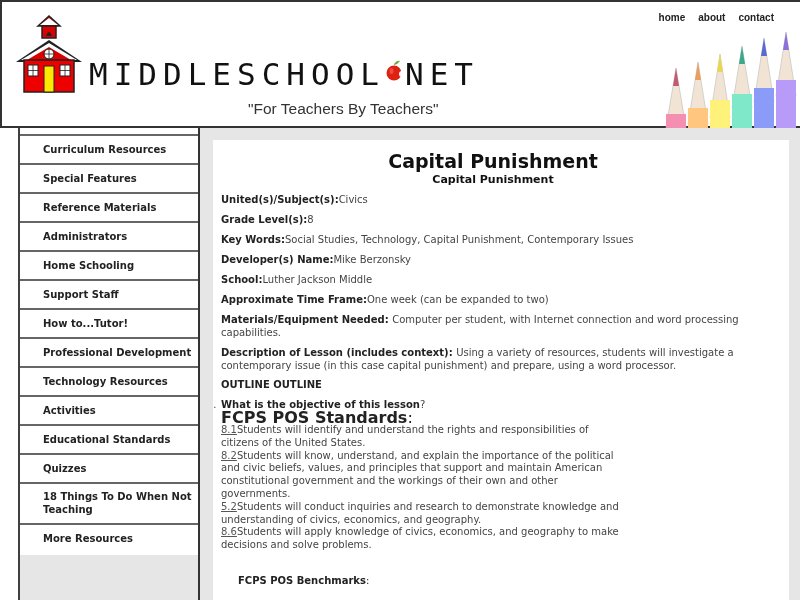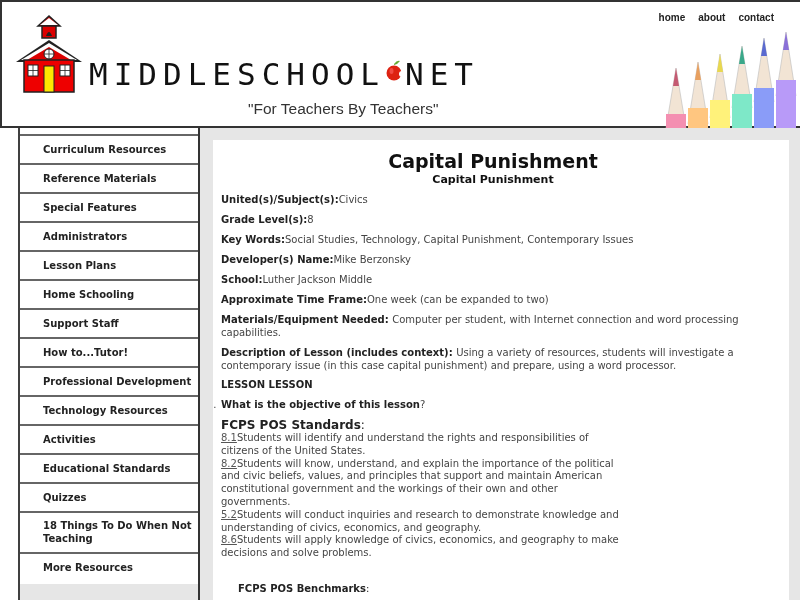--- a/index.html
+++ b/index.html
@@ -55,21 +55,21 @@
     }
     .title { text-align: center; font-size: 19px; font-weight: bold; color: #111; line-height: 24px; margin-top: 1px; }
     .subtitle { text-align: center; font-size: 11px; font-weight: bold; color: #111; line-height: 14px; margin-bottom: 6px; }
     .field { font-size: 10px; line-height: 13px; color: #444; margin-bottom: 7px; }
     .field b { color: #222; }
     .field.desc { margin-bottom: 6px; }
     .section-head { font-size: 10px; font-weight: bold; color: #222; line-height: 13px; margin-bottom: 7px; }
     .ol-item { position: relative; font-size: 10px; line-height: 13px; color: #444; }
     .ol-num { position: absolute; left: -14px; top: 0; color: #444; }
     .ol-item b { color: #222; }
-    .std-head { font-size: 12px; font-weight: bold; color: #222; line-height: 13px; margin-top: 8px; }
+    .std-head { font-size: 16px; font-weight: bold; color: #222; line-height: 13px; }
     .std-block { font-size: 10px; line-height: 12.8px; color: #444; width: 400px; }
     .std-block a { color: #555; text-decoration: underline; }
     .bench-head { font-size: 10px; font-weight: bold; color: #222; margin: 22px 0 0 17px; line-height: 13px; }
   </style>
 </head>
 <body>
 
 <div class="header">
   <svg class="logo-house" viewBox="0 0 70 80">
 
@@ -138,24 +138,23 @@
 
     <polygon points="112,66 122,2 132,66" fill="#f2e4d4" stroke="#bbb" stroke-width="0.6"></polygon>
     <polygon points="119,20 122,2 125,20" fill="#8a70d8"></polygon>
     <rect x="112" y="50" width="20" height="50" fill="#b89af8"></rect>
   </svg>
 </div>
 
 <div class="sidebar">
   <div class="sb-top"></div>
   <a href="#" class="sb-item">Curriculum Resources</a>
+  <a href="#" class="sb-item">Special Features</a>
   <a href="#" class="sb-item">Reference Materials</a>
-  <a href="#" class="sb-item">Special Features</a>
   <a href="#" class="sb-item">Administrators</a>
-  <a href="#" class="sb-item">Lesson Plans</a>
   <a href="#" class="sb-item">Home Schooling</a>
   <a href="#" class="sb-item">Support Staff</a>
   <a href="#" class="sb-item">How to...Tutor!</a>
   <a href="#" class="sb-item">Professional Development</a>
   <a href="#" class="sb-item">Technology Resources</a>
   <a href="#" class="sb-item">Activities</a>
   <a href="#" class="sb-item">Educational Standards</a>
   <a href="#" class="sb-item">Quizzes</a>
   <a href="#" class="sb-item tall">18 Things To Do When Not Teaching</a>
   <a href="#" class="sb-item last">More Resources</a>
@@ -168,21 +167,21 @@
 
   <div class="field"><b>United(s)/Subject(s)</b><b>:</b><span>Civics</span></div>
   <div class="field"><b>Grade Level(s)</b><b>:</b><span>8</span></div>
   <div class="field"><b>Key Words</b><b>:</b><span>Social Studies, Technology, Capital Punishment, Contemporary Issues</span></div>
   <div class="field"><b>Developer(s) Name</b><b>:</b><span>Mike Berzonsky</span></div>
   <div class="field"><b>School</b><b>:</b><span>Luther Jackson Middle</span></div>
   <div class="field"><b>Approximate Time Frame</b><b>:</b><span>One week (can be expanded to two)</span></div>
   <div class="field"><b>Materials/Equipment Needed</b><b>: </b><span>Computer per student, with Internet connection and word processing capabilities.</span></div>
   <div class="field desc"><b>Description of Lesson (includes context)</b><b>: </b><span>Using a variety of resources, students will investigate a contemporary issue (in this case capital punishment) and prepare, using a word processor.</span></div>
 
-  <div class="section-head">LESSON LESSON</div>
+  <div class="section-head">OUTLINE OUTLINE</div>
 
   <div class="ol-item">
     <span class="ol-num">1.</span>
     <b>What is the objective of this lesson</b><span>?</span>
 
     <div class="std-head"><span>FCPS POS Standards</span><span style="font-weight:normal">:</span></div>
     <div class="std-block">
       <div><a href="#">8.1</a><span>Students will identify and understand the rights and responsibilities of citizens of the United States.</span></div>
       <div><a href="#">8.2</a><span>Students will know, understand, and explain the importance of the political and civic beliefs, values, and principles that support and maintain American constitutional government and the workings of their own and other governments.</span></div>
       <div><a href="#">5.2</a><span>Students will conduct inquiries and research to demonstrate knowledge and understanding of civics, economics, and geography.</span></div>

